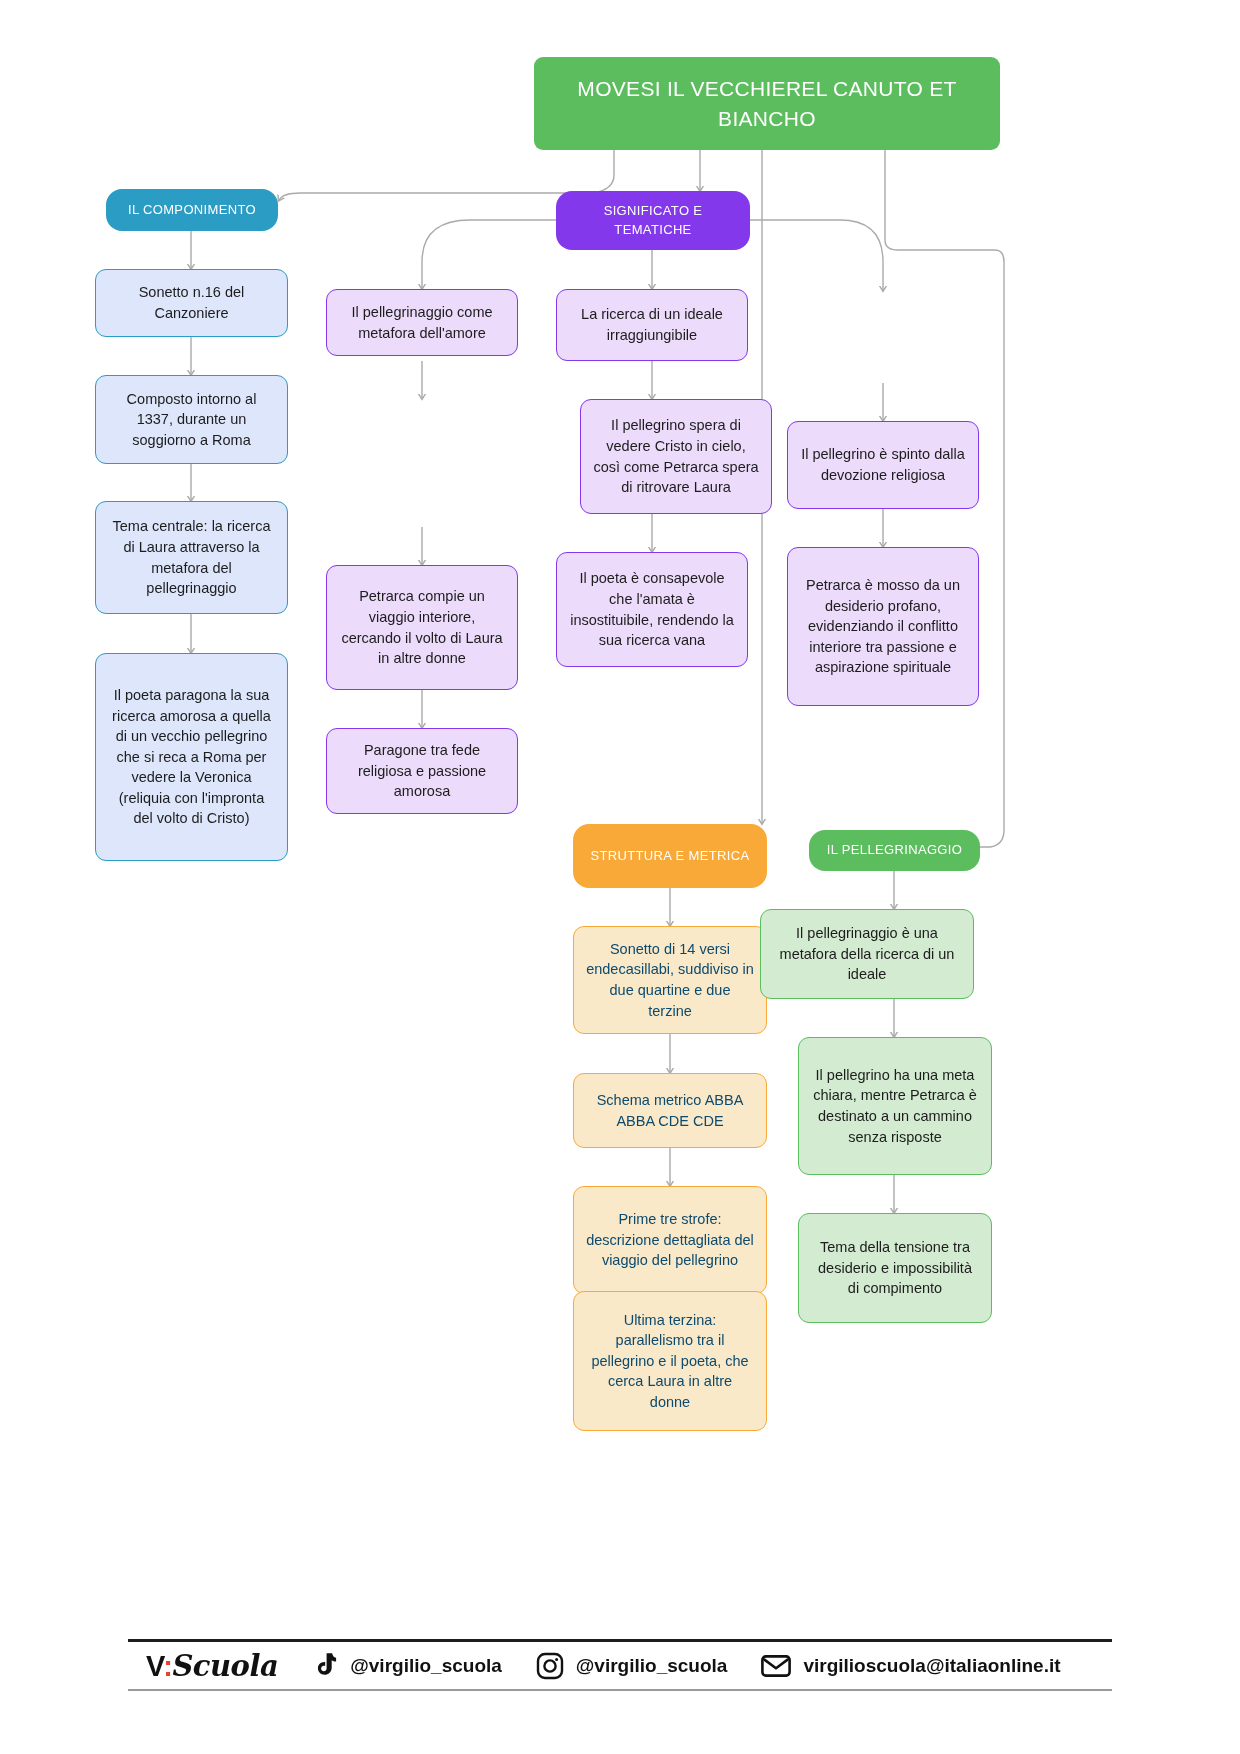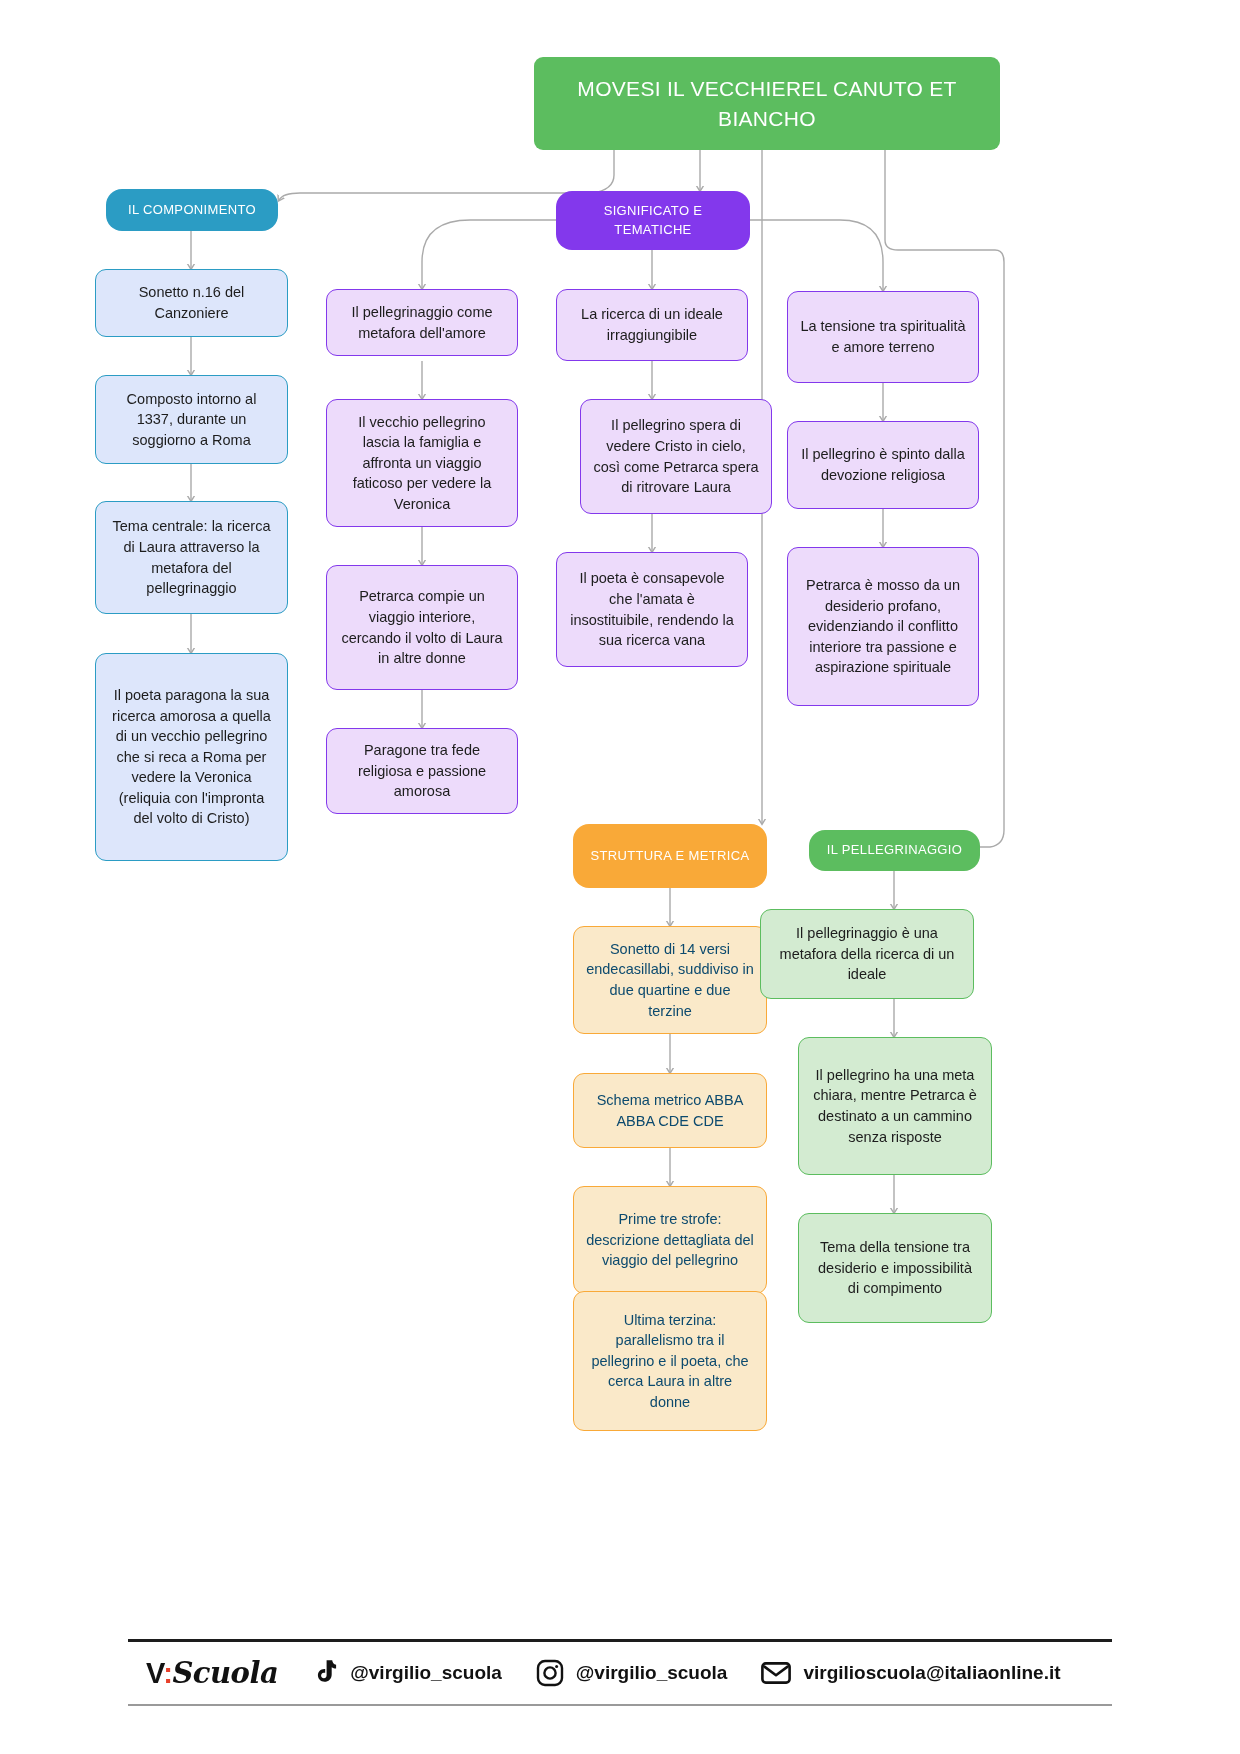--- a/index.html
+++ b/index.html
@@ -79,21 +79,21 @@
     left: 128px;
     top: 1639px;
     width: 984px;
   }
   .rule-top { height: 3px; background: #1d1d1d; width: 100%; }
   .rule-bot { height: 2px; background: #9a9a9a; width: 100%; }
   #footer-row {
     display: flex;
     align-items: center;
     gap: 34px;
-    height: 62px;
+    height: 47px;
     padding-left: 18px;
   }
   .brand {
     font-family: "DejaVu Serif", serif;
     font-size: 29px;
     font-weight: bold;
     color: #111;
     font-style: italic;
     letter-spacing: -.5px;
     white-space: nowrap;
@@ -188,43 +188,37 @@
     <span>Il poeta paragona la sua ricerca amorosa a quella di un vecchio pellegrino che si reca a Roma per vedere la Veronica (reliquia con l'impronta del volto di Cristo)</span>
   </div>
 
   <div class="node hdr hdr-purple" style="left:556px; top:191px; width:194px; height:59px;">
     <span>SIGNIFICATO E TEMATICHE</span>
   </div>
 
   <div class="node leaf leaf-purple" style="left:326px; top:289px; width:192px; height:67px;">
     <span>Il pellegrinaggio come metafora dell'amore</span>
   </div>
-  <div class="node leaf leaf-purple" style="left:326px; top:399px; width:192px; height:128px;">
-    <span>Il vecchio pellegrino lascia la famiglia e affronta un viaggio faticoso per vedere la Veronica</span>
-  </div>
   <div class="node leaf leaf-purple" style="left:326px; top:565px; width:192px; height:125px;">
     <span>Petrarca compie un viaggio interiore, cercando il volto di Laura in altre donne</span>
   </div>
   <div class="node leaf leaf-purple" style="left:326px; top:728px; width:192px; height:86px;">
     <span>Paragone tra fede religiosa e passione amorosa</span>
   </div>
 
   <div class="node leaf leaf-purple" style="left:556px; top:289px; width:192px; height:72px;">
     <span>La ricerca di un ideale irraggiungibile</span>
   </div>
   <div class="node leaf leaf-purple" style="left:580px; top:399px; width:192px; height:115px;">
     <span>Il pellegrino spera di vedere Cristo in cielo, così come Petrarca spera di ritrovare Laura</span>
   </div>
   <div class="node leaf leaf-purple" style="left:556px; top:552px; width:192px; height:115px;">
     <span>Il poeta è consapevole che l'amata è insostituibile, rendendo la sua ricerca vana</span>
   </div>
 
-  <div class="node leaf leaf-purple" style="left:787px; top:291px; width:192px; height:92px;">
-    <span>La tensione tra spiritualità e amore terreno</span>
-  </div>
   <div class="node leaf leaf-purple" style="left:787px; top:421px; width:192px; height:88px;">
     <span>Il pellegrino è spinto dalla devozione religiosa</span>
   </div>
   <div class="node leaf leaf-purple" style="left:787px; top:547px; width:192px; height:159px;">
     <span>Petrarca è mosso da un desiderio profano, evidenziando il conflitto interiore tra passione e aspirazione spirituale</span>
   </div>
 
   <div class="node hdr hdr-orange" style="left:573px; top:824px; width:194px; height:64px;">
     <span>STRUTTURA E METRICA</span>
   </div>

